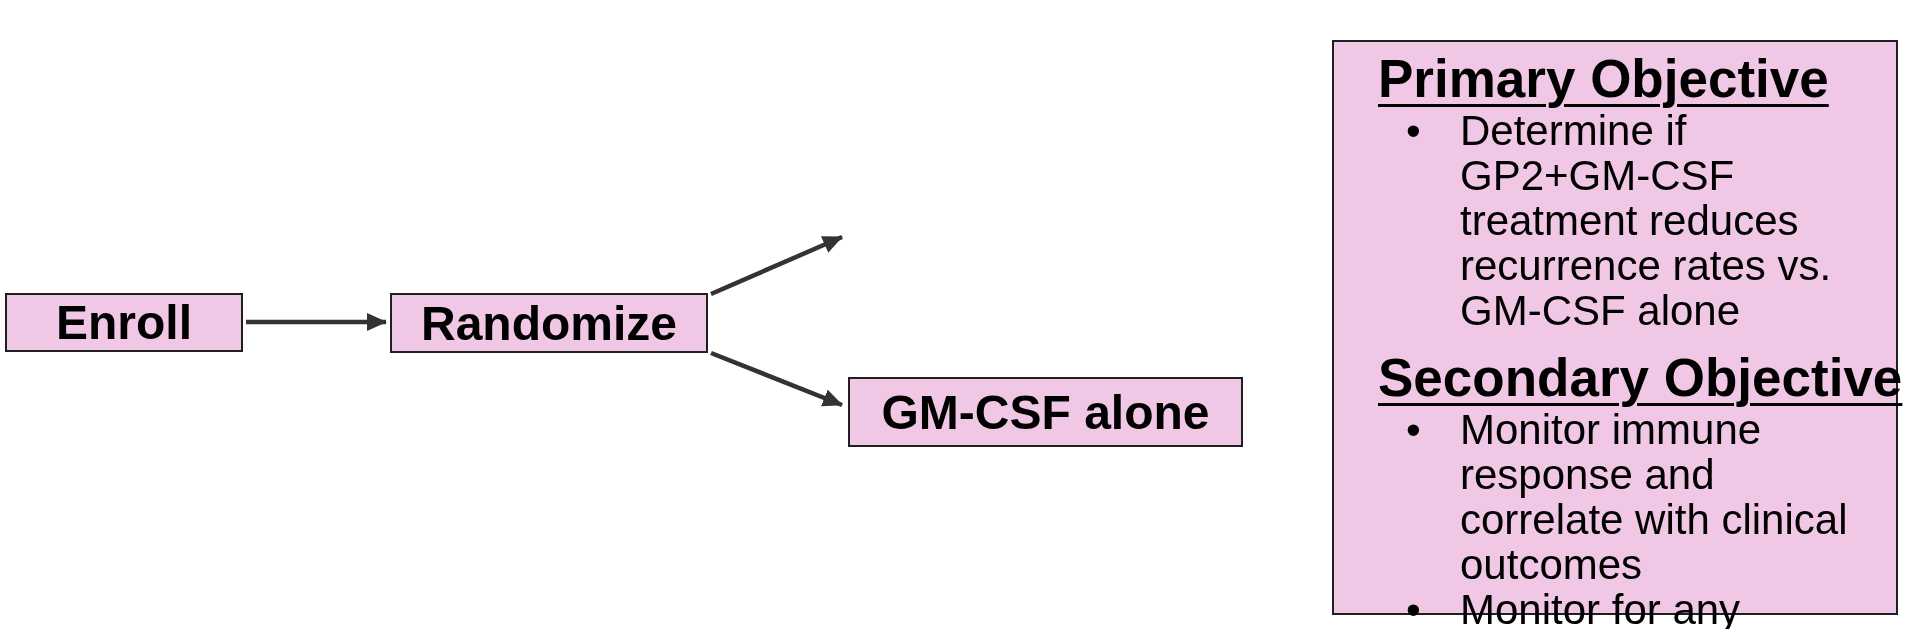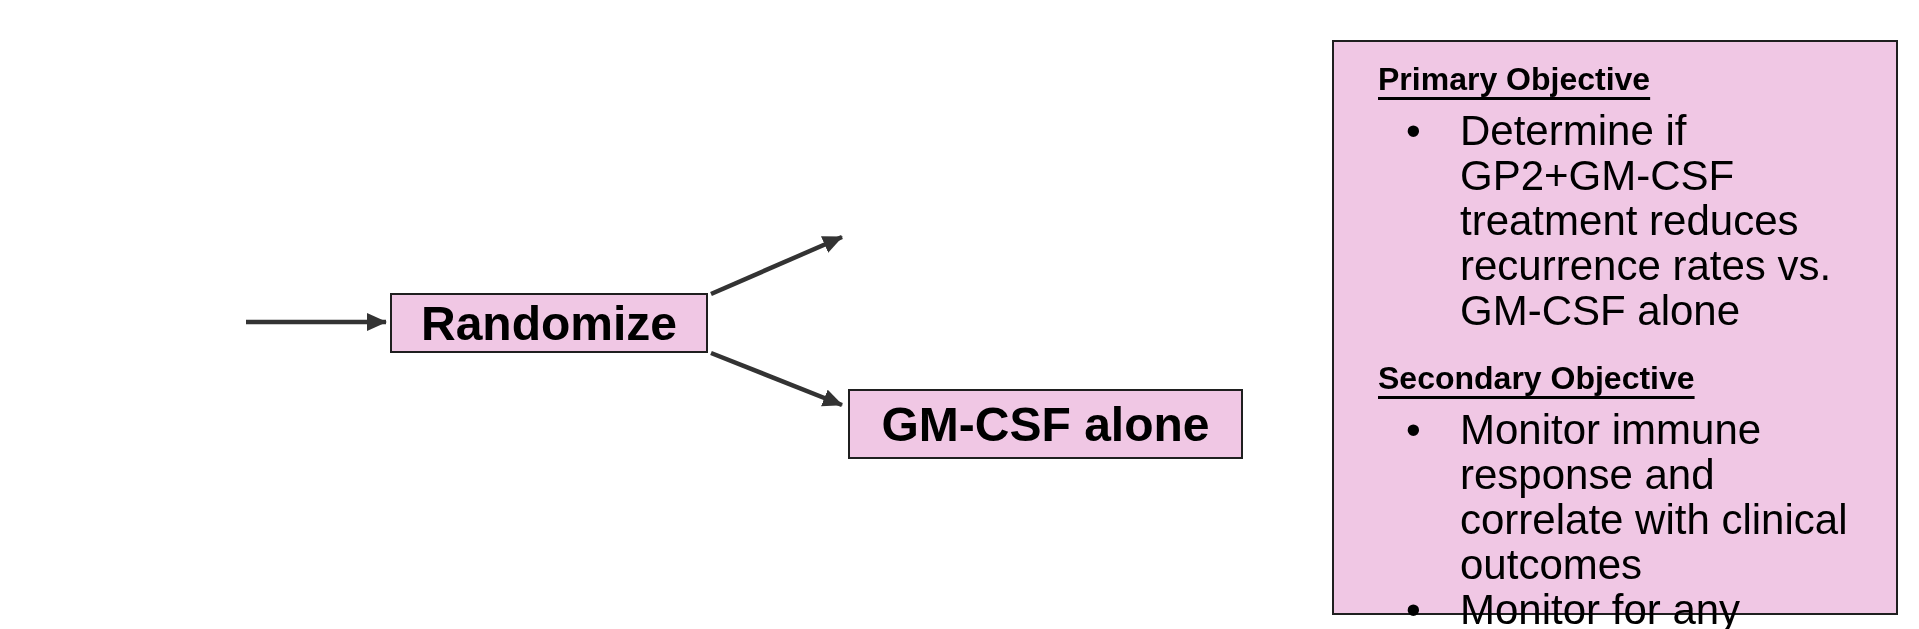--- a/index.html
+++ b/index.html
@@ -23,21 +23,21 @@
     align-items: center;
     justify-content: center;
     font-weight: bold;
     font-size: 48px;
     color: #000000;
     white-space: nowrap;
   }
   .node-enroll    { left: 5px;   top: 293px; width: 238px; height: 59px; }
   .node-randomize { left: 390px; top: 293px; width: 318px; height: 60px; }
   .node-arm1      { left: 848px; top: 198px; width: 395px; height: 71px; }
-  .node-arm2      { left: 848px; top: 377px; width: 395px; height: 70px; margin-top: 12px; }
+  .node-arm2      { left: 848px; top: 377px; width: 395px; height: 70px; }
 
   
   svg.arrows {
     position: absolute;
     left: 0; top: 0;
     width: 1919px; height: 629px;
     pointer-events: none;
   }
   svg.arrows line {
     stroke: #333333;
@@ -49,21 +49,21 @@
     position: absolute;
     left: 1332px; top: 40px;
     width: 566px; height: 575px;
     background: #f0c7e4;
     border: 2px solid #1f1f1f;
     color: #000000;
     padding-top: 12px;
   }
   .panel .heading {
     font-weight: bold;
-    font-size: 32px;
+    font-size: 53px;
     line-height: 50px;
     padding-left: 44px;
     text-decoration: underline;
     text-decoration-thickness: 3px;
     text-underline-offset: 7px;
     white-space: nowrap;
   }
   .panel .heading.second { margin-top: 20px; }
   .panel ul {
     list-style: none;
@@ -93,20 +93,23 @@
     <defs>
       <marker id="arrowhead" markerUnits="userSpaceOnUse" markerWidth="22" markerHeight="20" refX="19" refY="9" orient="auto">
         <path d="M0,0 L20,9 L0,18 Z" fill="#333333"></path>
       </marker>
     </defs>
     <line x1="246" y1="322" x2="386" y2="322" marker-end="url(#arrowhead)"></line>
     <line x1="711" y1="294" x2="842" y2="237" marker-end="url(#arrowhead)"></line>
     <line x1="711" y1="353" x2="842" y2="405" marker-end="url(#arrowhead)"></line>
   </svg>
 
+  <div class="node node-enroll">
+    <span>Enroll</span>
+  </div>
 
   <div class="node node-randomize">
     <span>Randomize</span>
   </div>
 
 
   <div class="node node-arm2">
     <span>GM-CSF alone</span>
   </div>
 

